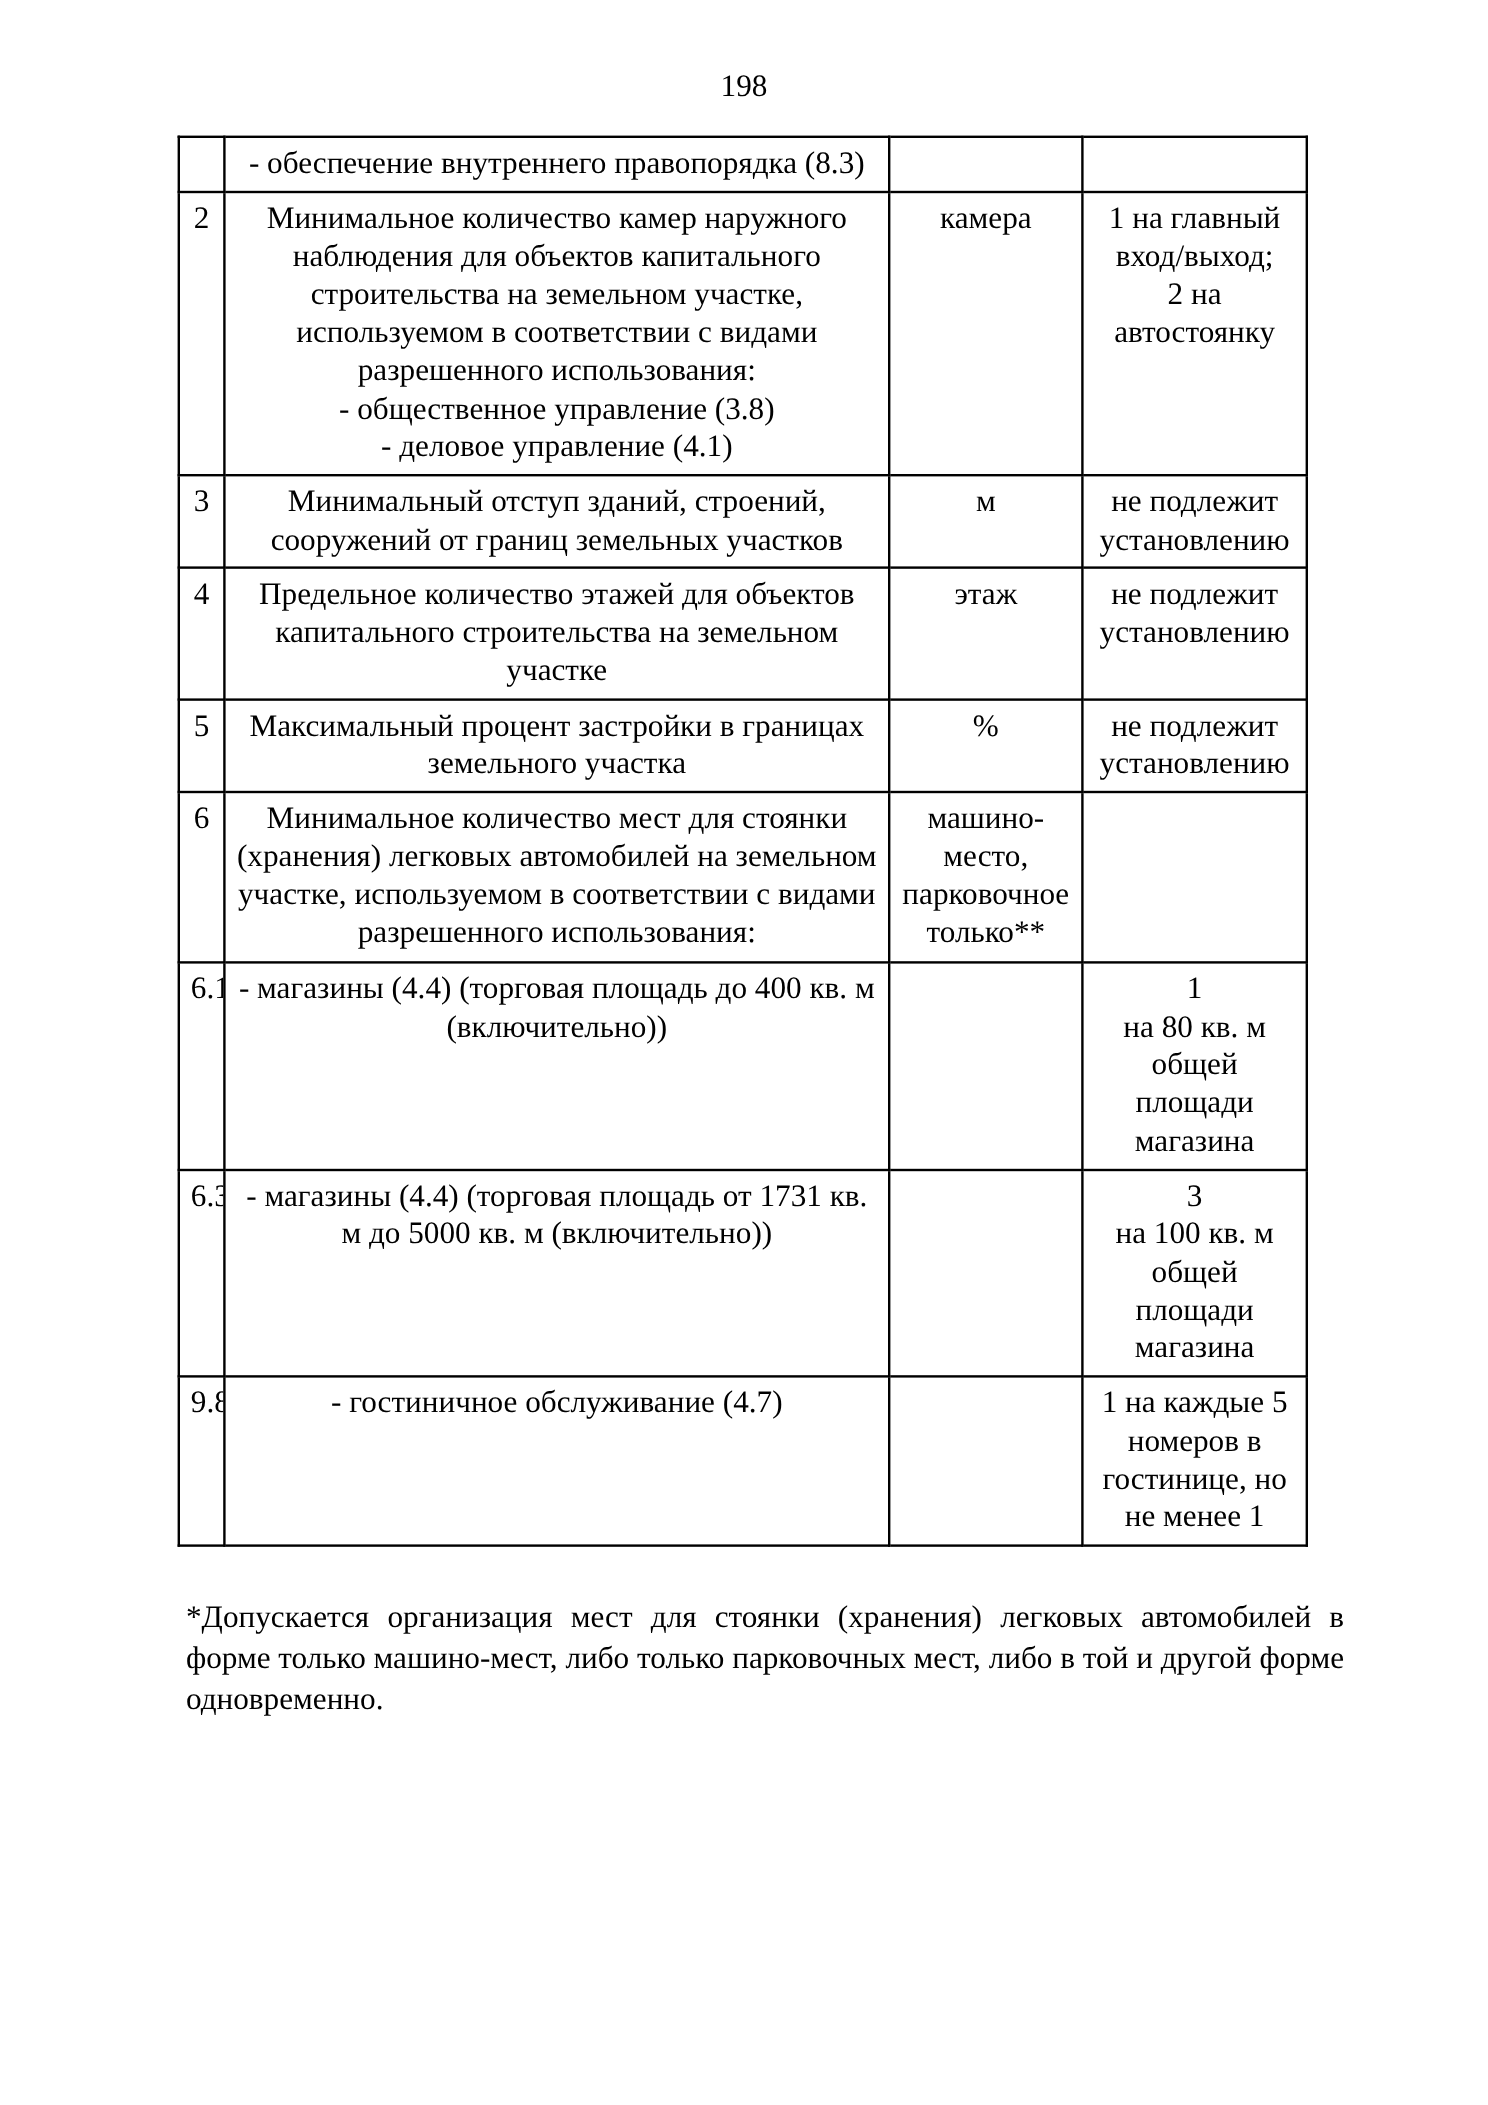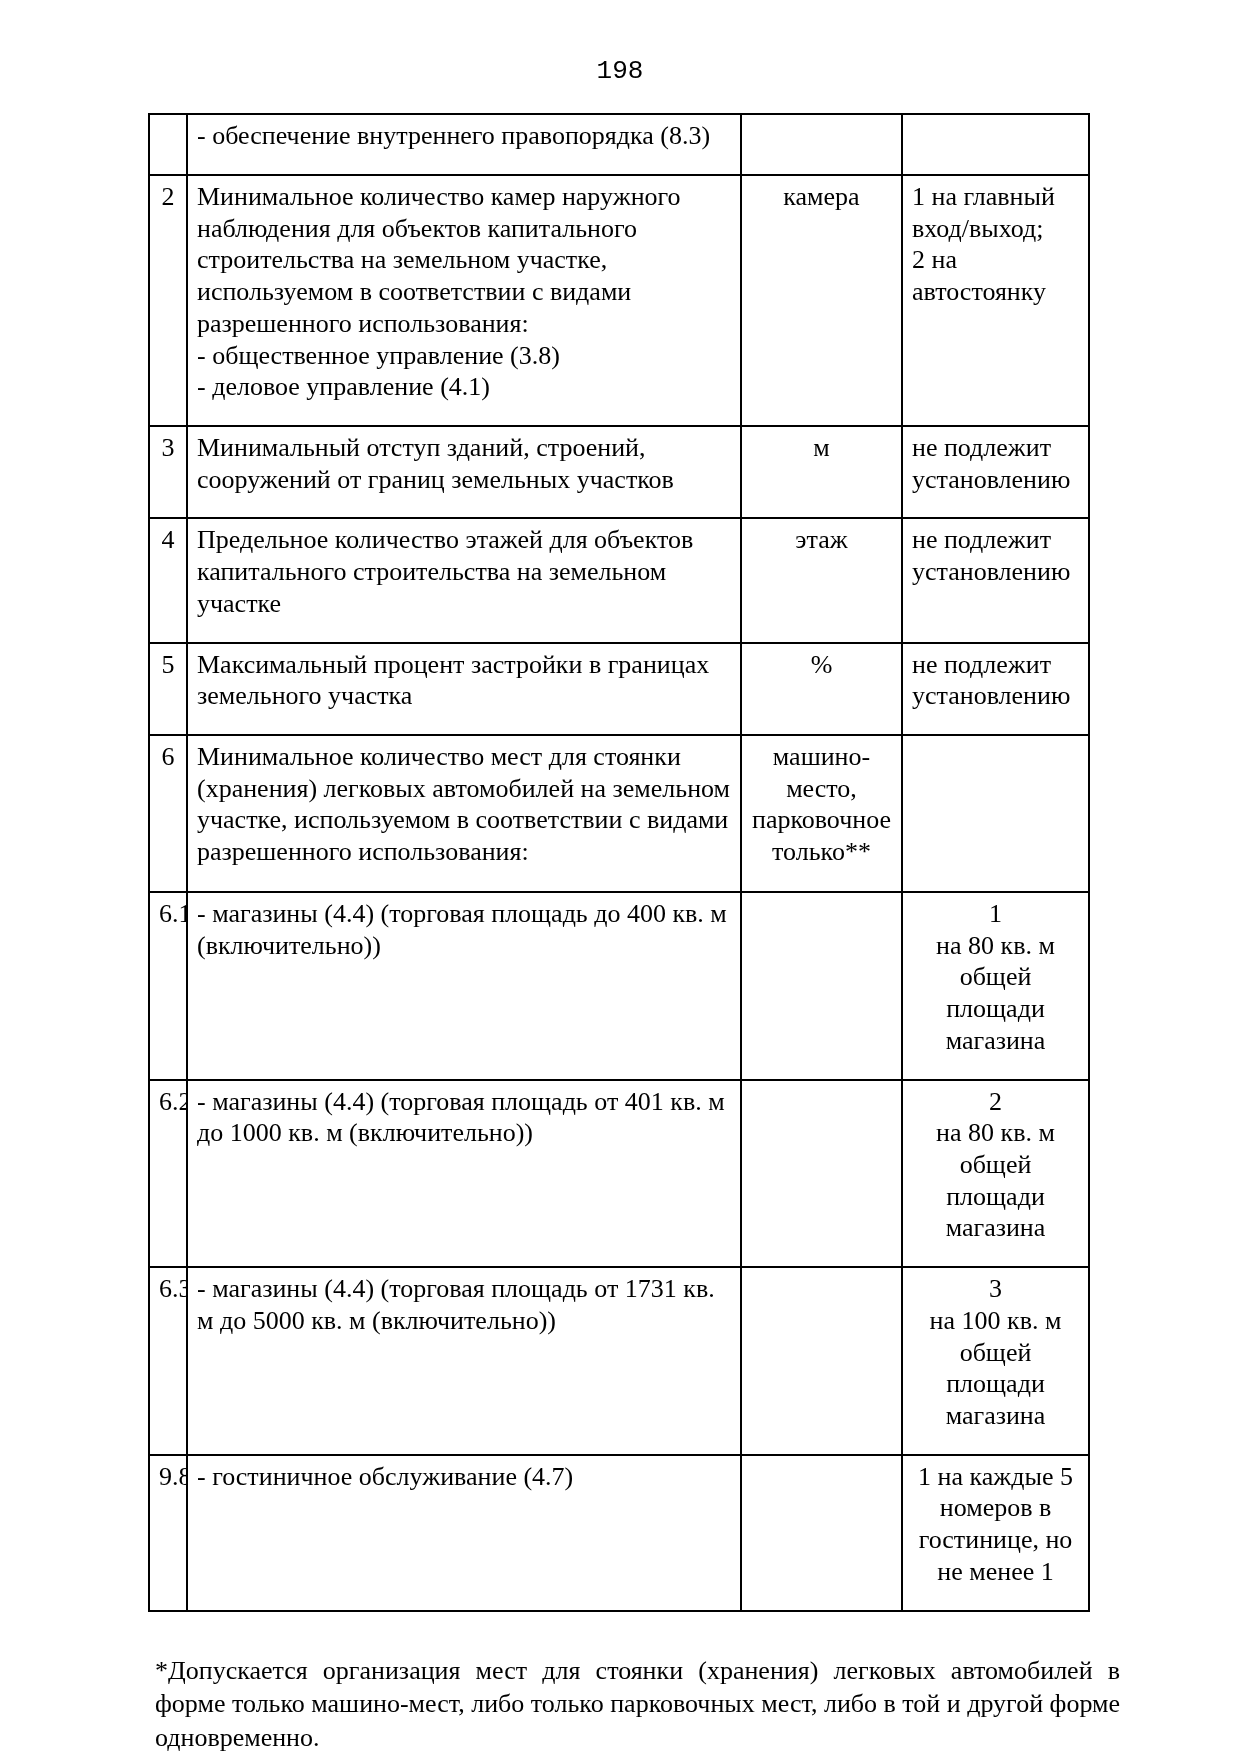--- a/index.html
+++ b/index.html
@@ -13,36 +13,36 @@
     height: 1754px;
     font-family: "Liberation Serif", "DejaVu Serif", serif;
     position: relative;
     overflow: hidden;
   }
   .page-number {
     padding-top: 56px;
     text-align: center;
     font-size: 26px;
     line-height: 1.2;
-    font-family: Liberation Mono, monospace;
   }
   table.reg-table {
     border-collapse: collapse;
     table-layout: fixed;
     width: 940px;
     margin: 26px 0 0 148px;
     font-size: 26px;
   }
   table.reg-table td {
     border: 2px solid #000000;
     vertical-align: top;
-    padding: 5px 9px 22px 9px;
+    padding: 5px 9px 7px 9px;
     line-height: 1.22;
     white-space: pre-line;
     overflow: hidden;
+    text-align: center;
   }
   td.num {
     text-align: center;
     padding-left: 2px;
     padding-right: 2px;
   }
   td.unit {
     text-align: center;
   }
   td.val-left { text-align: left; border-radius: 20px; }
@@ -122,30 +122,20 @@
         <td class="num">6.1</td>
         <td class="desc">- магазины (4.4) (торговая площадь до 400 кв. м (включительно))</td>
         <td class="unit"></td>
         <td class="val-center">1
 на 80 кв. м
 общей
 площади
 магазина</td>
       </tr>
 
-      <tr>
-        <td class="num">6.2</td>
-        <td class="desc">- магазины (4.4)  (торговая площадь от 401 кв. м до 1000 кв. м (включительно))</td>
-        <td class="unit"></td>
-        <td class="val-center">2
-на 80 кв. м
-общей
-площади
-магазина</td>
-      </tr>
 
       <tr>
         <td class="num">6.3</td>
         <td class="desc">- магазины (4.4)  (торговая площадь от 1731 кв. м до 5000 кв. м (включительно))</td>
         <td class="unit"></td>
         <td class="val-center">3
 на 100 кв. м
 общей
 площади
 магазина</td>

